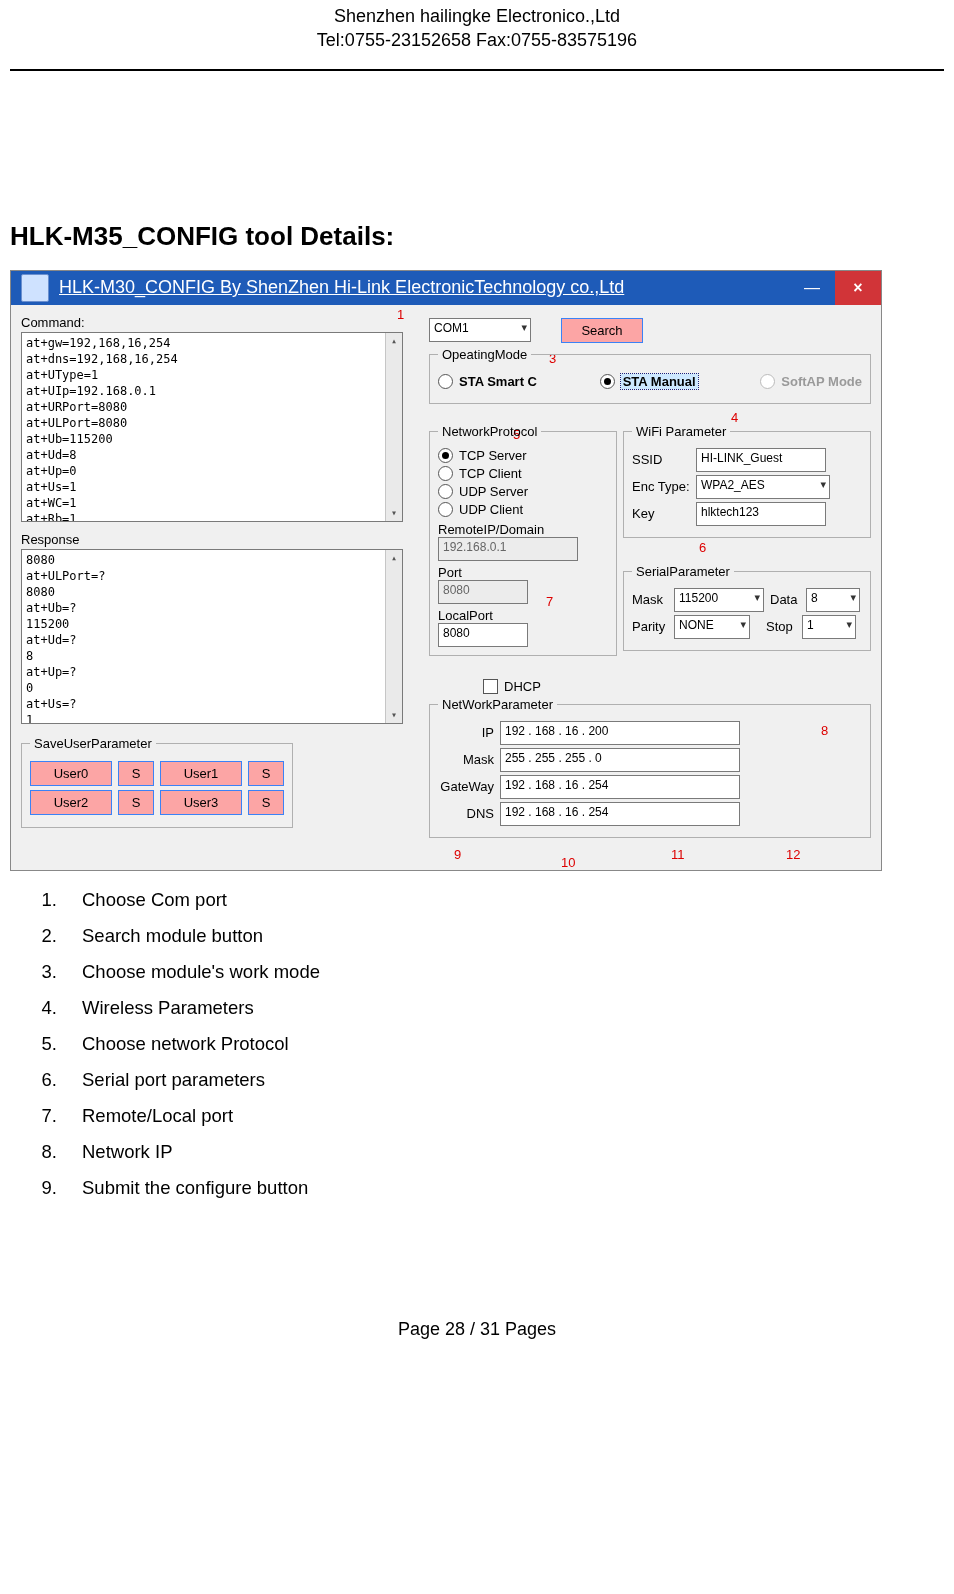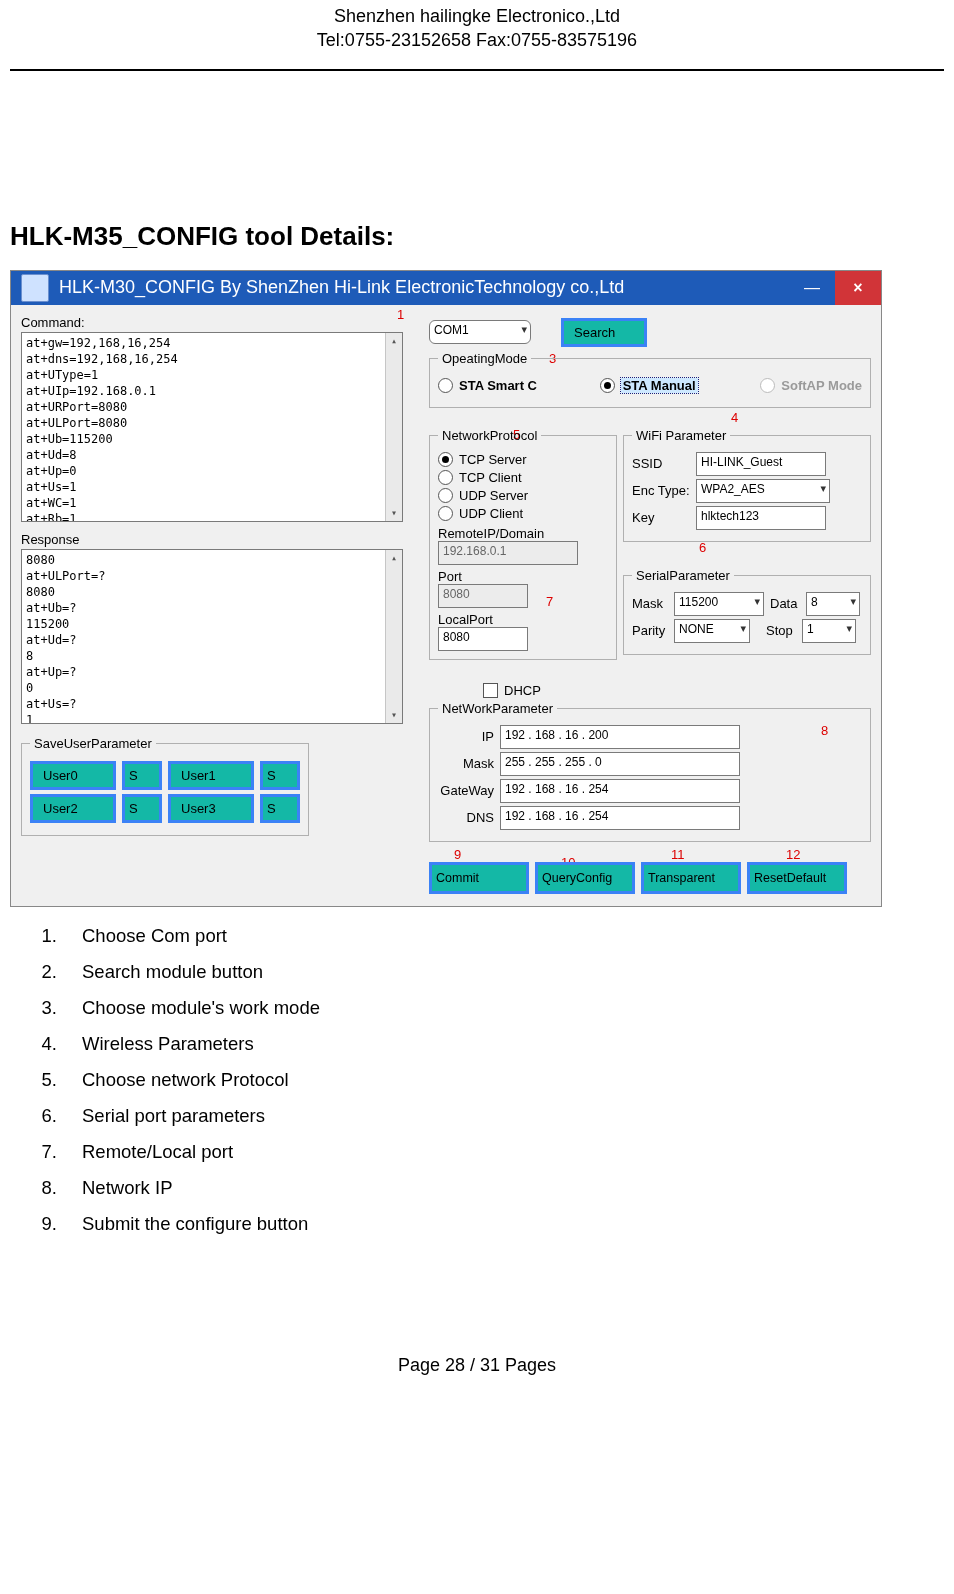--- a/index.html
+++ b/index.html
@@ -51,21 +51,21 @@
     position: relative;
   }
   .titlebar .icon-slot {
     width: 26px;
     height: 26px;
     background: #cfe2ff;
     border: 1px solid #6a8fcf;
     margin: 0 10px;
     border-radius: 2px;
   }
-  .titlebar .title-text { flex: 1 1 auto; }
+  .titlebar .title-text { flex: 1 1 auto; text-decoration: underline; }
   .titlebar .tb-btn {
     width: 46px;
     height: 34px;
     display: flex;
     align-items: center;
     justify-content: center;
     font-size: 16px;
   }
   .titlebar .tb-close {
     background: #d13438;
@@ -136,24 +136,25 @@
   }
   .row { display:flex; align-items:center; gap:6px; margin:3px 0; }
   .row > label { font-size:13px; }
   .chk, .rad {
     width:13px; height:13px; border:1px solid #555; display:inline-flex; align-items:center; justify-content:center; background:#fff;
   }
   .rad { border-radius:50%; }
   .rad .dot { width:7px; height:7px; background:#000; border-radius:50%; }
 
   .btn {
-    background:#14b8a6;
-    border:3px solid #3b82f6;
+    background:#fca5a5;
+    border:1px solid #3b82f6;
     padding:4px 10px;
     font-size:13px;
+    text-align:center;
     cursor:default;
     min-width:60px;
   }
   .btn.sml { min-width:26px; padding:4px 4px; }
   .sel, .inp {
     background:#fff; border:1px solid #7a7a7a; padding:2px 4px; font-size:12px; height:18px;
   }
   .sel { position:relative; padding-right:18px; }
   .sel:after {
     content:"▾"; position:absolute; right:3px; top:2px; font-size:11px; color:#333;
@@ -276,21 +277,21 @@
               <div class="btn sml">S</div>
               <div class="btn">User3</div>
               <div class="btn sml">S</div>
             </div>
           </fieldset>
         </div>
 
         <div class="right-col">
 
           <div class="row" style="margin-bottom:4px;">
-            <div class="sel" style="width:78px;border-radius:6px;"><span>COM1</span></div>
+            <div class="sel" style="width:78px;"><span>COM1</span></div>
             <div style="width:18px;"></div>
             <div class="btn">Search</div>
           </div>
 
           <fieldset class="group">
             <legend>OpeatingMode</legend>
             <div class="row" style="justify-content:space-between;font-weight:bold;">
               <span class="row">
                   <span class="rad"></span>
                   <label>STA Smart C</label>
@@ -393,26 +394,20 @@
             <div class="row">
                 <label style="width:56px; text-align:right;">GateWay</label>
                 <div class="inp" style="width:230px;">192  . 168  .  16   .  254</div>
               </div>
             <div class="row">
                 <label style="width:56px; text-align:right;">DNS</label>
                 <div class="inp" style="width:230px;">192  . 168  .  16   .  254</div>
               </div>
           </fieldset>
 
-          <div class="bottom-btn-row">
-            <div class="btn">Commit</div>
-            <div class="btn">QueryConfig</div>
-            <div class="btn">Transparent</div>
-            <div class="btn">ResetDefault</div>
-          </div>
 
         </div>
       </div>
     </div>
   </div>
 
   <ol class="desc">
     <li>Choose Com port</li>
     <li>Search module button</li>
     <li>Choose module's work mode</li>

